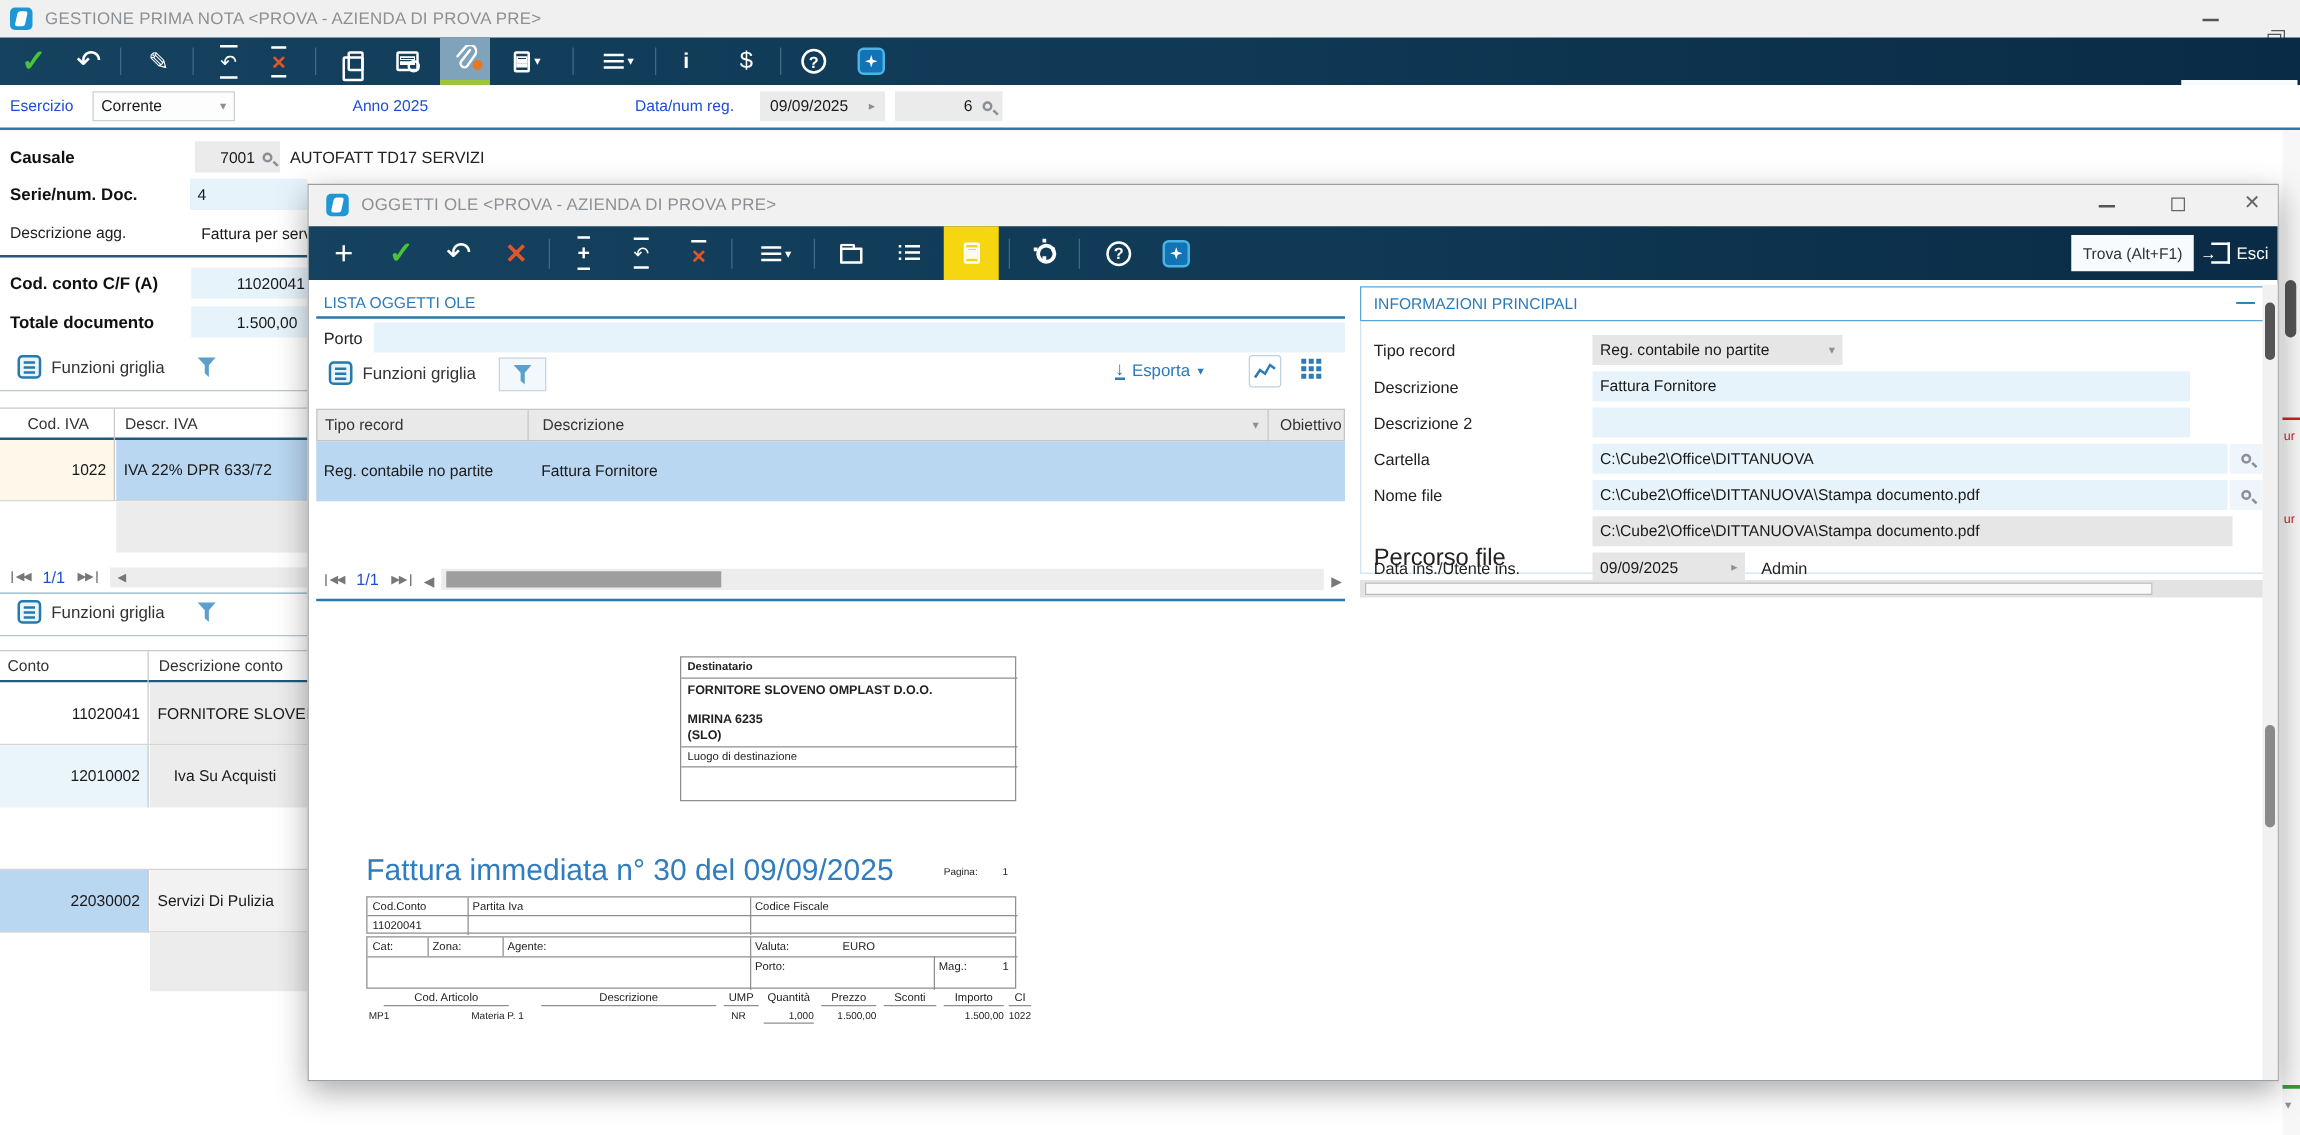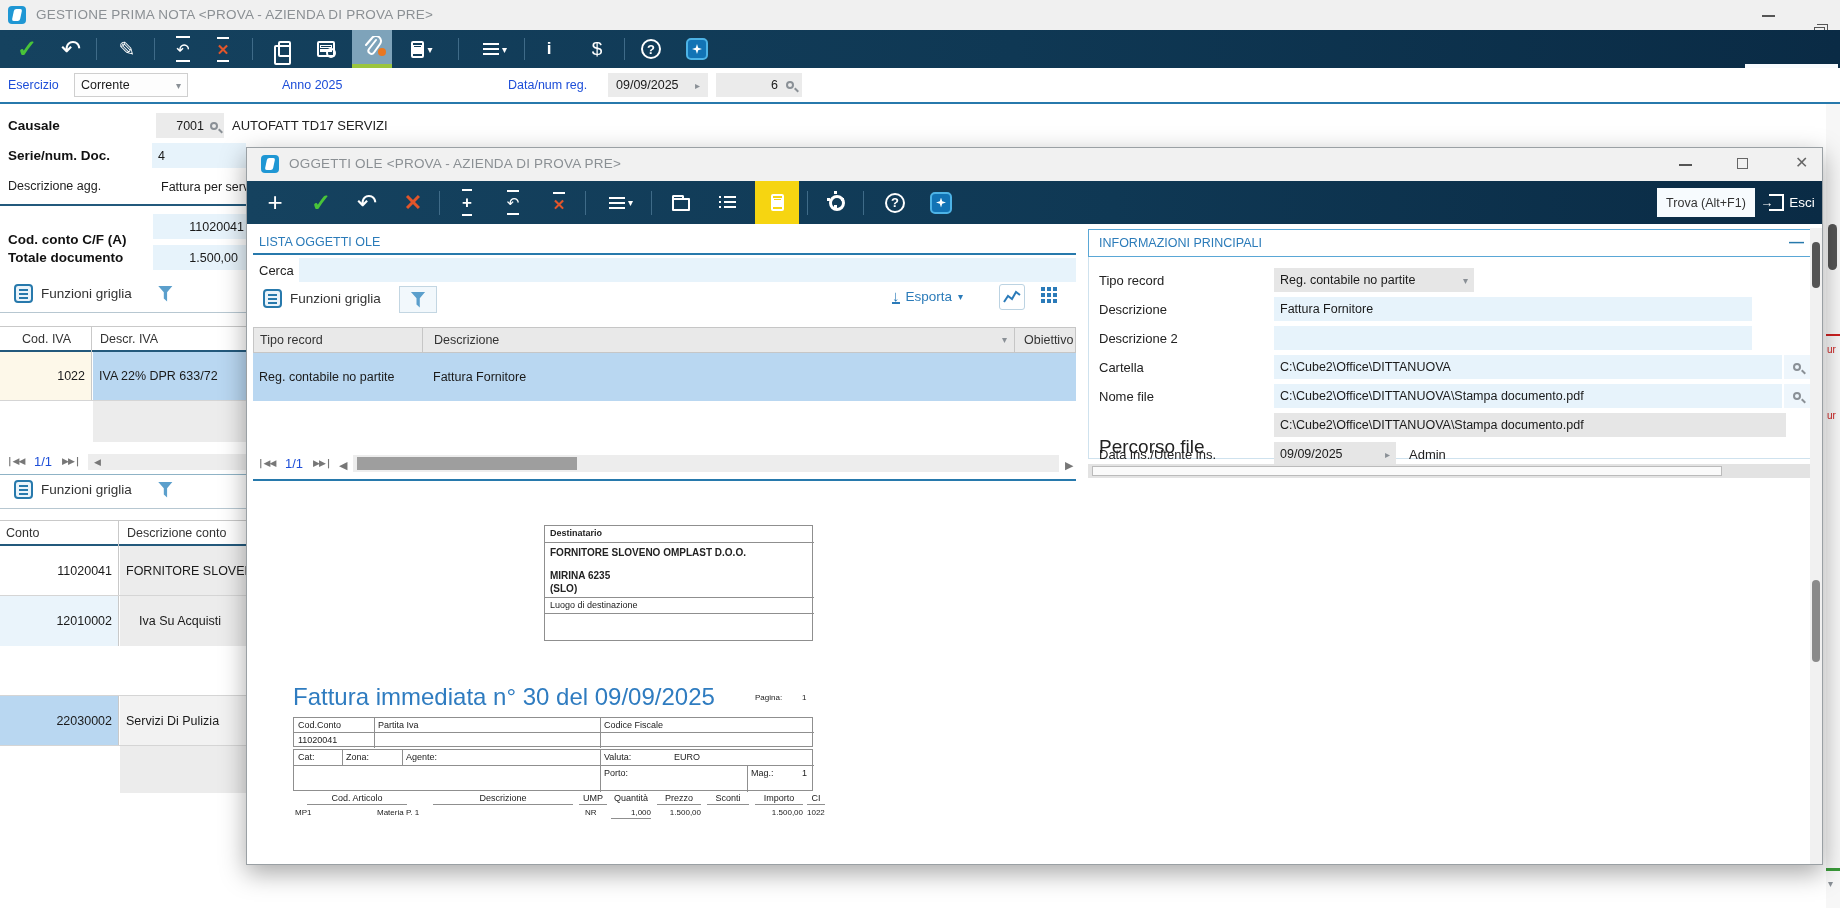--- a/index.html
+++ b/index.html
@@ -211,21 +211,21 @@
     <span>4</span>
   </div>
 
   <div class="abs lbl-norm" style="left:8px; top:179px;">Descrizione agg.</div>
   <div class="abs fld" style="left:161px; top:174px; width:85px; height:25px; overflow:hidden; white-space:nowrap;">
     <span>Fattura per serv</span>
   </div>
 
   <div class="abs" style="left:0; top:204px; width:246px; height:2px; background:#23597c;"></div>
 
-  <div class="abs lbl-bold" style="left:8px; top:232px;">Cod. conto C/F  (A)</div>
+  <div class="abs lbl-bold" style="left:8px; top:219px;">Cod. conto C/F  (A)</div>
   <div class="abs fld fld-blue" style="left:153px; top:214px; width:93px; height:25px; padding:0 2px; justify-content:flex-end;">
     <span>11020041</span>
   </div>
 
   <div class="abs lbl-bold" style="left:8px; top:250px;">Totale documento</div>
   <div class="abs fld fld-blue" style="left:153px; top:245px; width:93px; height:25px; padding:0 8px; justify-content:flex-end;">
     <span>1.500,00</span>
   </div>
 
   <div class="abs funz" style="left:14px; top:284px;">
@@ -355,21 +355,21 @@
       <div class="abs trova-btn" style="left:1410px; top:7px; width:98px; height:29px;">Trova (Alt+F1)</div>
       <div class="abs tb-btn" style="left:1516px; top:7px; width:58px; height:29px;">
         <span class="i-exit"></span>
         <span class="esci-label">Esci</span>
       </div>
     </div>
 
     <div class="abs panel-header" style="left:12px; top:87px;">LISTA OGGETTI OLE</div>
     <div class="abs blue-underline" style="left:6px; top:105px; width:823px; height:1px;"></div>
 
-    <div class="abs lbl-norm" style="left:12px; top:115px; font-size:13px; color:#222;">Cerca</div>
+    <div class="abs lbl-norm" style="left:12px; top:115px; font-size:13px; color:#222;">Porto</div>
     <div class="abs fld-blue" style="left:52px; top:110px; width:777px; height:24px;"></div>
 
     <div class="abs funz" style="left:16px; top:141px;">
       <span class="i-listbox"></span>
       <span class="funz-label">Funzioni griglia</span>
     </div>
     <div class="abs" style="left:152px; top:138px; width:38px; height:27px; border:1px solid #c3d6e2; background:#f2f8fc; display:flex; align-items:center; justify-content:center;">
       <span class="i-funnel"></span>
     </div>
     <div class="abs" style="left:645px; top:141px; display:flex; align-items:center; gap:6px;">

